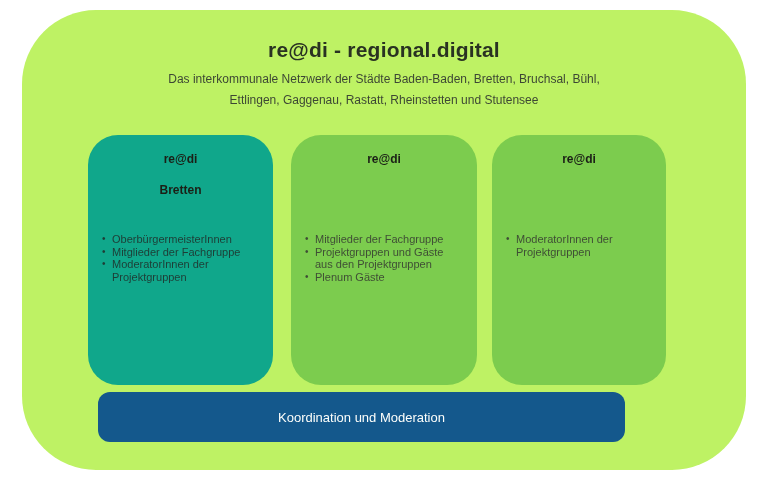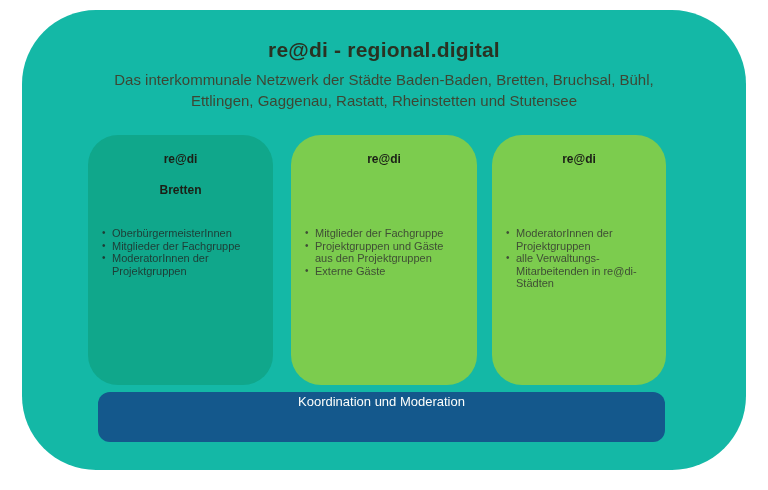--- a/index.html
+++ b/index.html
@@ -25,21 +25,21 @@
   }
   .header { position: absolute; left: 0; top: 28px; width: 100%; text-align: center; }
   .header-title {
     font-size: 21px;
     font-weight: 700;
     color: #293222;
     letter-spacing: 0.2px;
   }
   .header-sub {
     margin-top: 7px;
-    font-size: 15px;
+    font-size: 12px;
     line-height: 21px;
     color: #3d4734;
   }
   .card {
     position: absolute;
     top: 125px;
     height: 250px;
     border-radius: 30px;
   }
   .card1 { left: 66px;  width: 185px; background: #10a78b; }
@@ -48,21 +48,21 @@
   .card-title {
     padding-top: 9px;
     text-align: center;
     font-size: 12px;
     font-weight: 700;
     line-height: 31px;
     color: #1b1f16;
   }
   .card ul {
     position: absolute;
-    top: 92px;
+    top: 98px;
     left: 0;
     margin: 0;
     padding: 0 16px 0 14px;
     list-style: none;
   }
   .card3 ul { padding-right: 18px; }
   .card li {
     position: relative;
     padding-left: 10px;
     font-size: 11px;
@@ -74,40 +74,40 @@
     content: "\2022";
     position: absolute;
     left: 0;
     top: 0;
     font-size: 10px;
   }
   .footer-bar {
     position: absolute;
     left: 76px;
     top: 382px;
-    width: 567px;
+    width: 527px;
     height: 50px;
     border-radius: 12px;
     background: #14588c;
     display: flex;
-    flex-direction: row;
+    flex-direction: column;
     justify-content: center;
     text-align: center;
   }
   .footer-bar div {
     color: #fdfefb;
     font-size: 13px;
     line-height: 19px;
   }
 </style>
 </head>
 <body>
 
 <div class="stage">
-  <div class="panel" style="background-color: #14b8a6;">
+  <div class="panel" style="background-color: #bef264;">
 
     <div class="header">
       <div class="header-title">re@di - regional.digital</div>
       <div class="header-sub">
         <div>Das interkommunale Netzwerk der Städte Baden-Baden, Bretten, Bruchsal, Bühl,</div>
         <div>Ettlingen, Gaggenau, Rastatt, Rheinstetten und Stutensee</div>
       </div>
     </div>
 
     <div class="card card1" style="background-color: rgb(16, 167, 139);">
@@ -122,31 +122,30 @@
       </ul>
     </div>
 
     <div class="card card2" style="background-color: rgb(124, 204, 78);">
       <div class="card-title">
         <div>re@di</div>
       </div>
       <ul>
         <li>Mitglieder der Fachgruppe</li>
         <li>Projektgruppen und Gäste aus den Projektgruppen</li>
-        <li>Externe Gäste</li>
+        <li>Plenum Gäste</li>
       </ul>
     </div>
 
     <div class="card card3" style="background-color: rgb(124, 204, 78);">
       <div class="card-title">
         <div>re@di</div>
       </div>
       <ul>
         <li>ModeratorInnen der Projektgruppen</li>
-        <li>alle Verwaltungs-Mitarbeitenden in re@di-Städten</li>
       </ul>
     </div>
 
     <div class="footer-bar" style="background-color: rgb(20, 88, 140);">
       <div>Koordination und Moderation</div>
     </div>
 
   </div>
 </div>
 

